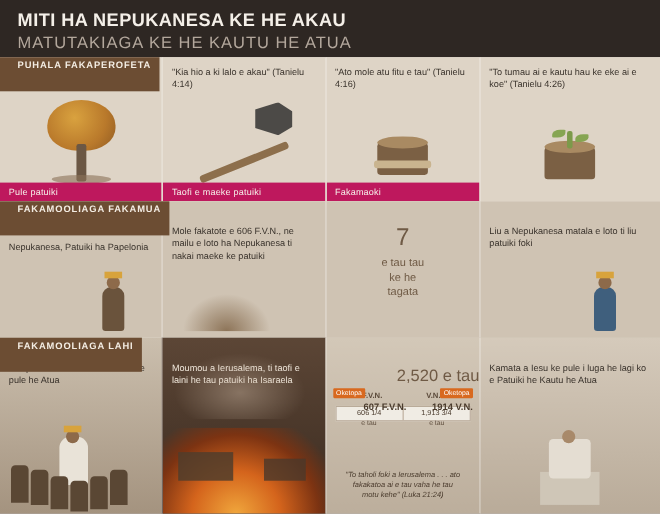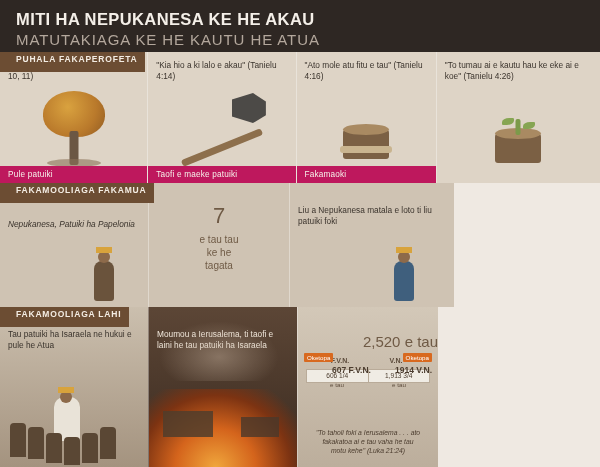--- a/index.html
+++ b/index.html
@@ -20,21 +20,21 @@
   .header h2{
     margin:0;position:absolute;left:16px;top:31px;
     font-size:15px;font-weight:normal;color:#b3a79c;letter-spacing:.9px;
   }
 
   
   .band{position:absolute;left:0;width:600px;}
   .band-label{
     position:absolute;left:0;top:0;height:15px;line-height:15px;
     background:#6c4d33;color:#f3ece3;font-size:8.5px;font-weight:bold;
-    letter-spacing:.8px;padding:0 8px 5px 16px;
+    letter-spacing:.8px;padding:0 8px 16px 16px;
     border-radius:0 0 0 0;
     z-index:6;
   }
   .cells{position:absolute;left:0;top:0;width:600px;height:100%;display:flex;}
   .cell{position:relative;height:100%;overflow:hidden;}
   .cell + .cell{border-left:1px solid rgba(255,255,255,.35);}
 
   
   .row1{top:52px;height:131px;}
   .row1 .cell{background:#ded4c6;}
@@ -188,28 +188,32 @@
       </div>
 
     </div>
     <div class="band-label">PUHALA FAKAPEROFETA</div>
   </div>
 
   <div class="band row2">
     <div class="cells">
 
       <div class="cell r2c1">
-        <div class="captxt" style="top:36px;font-style:italic;">Nepukanesa, Patuiki ha Papelonia</div>
+        <div class="captxt" style="top:36px;">Nepukanesa, Patuiki ha Papelonia</div>
         <div style="position:absolute;right:22px;bottom:6px;width:40px;height:62px;">
           <div class="fig-body" style="left:8px;background:#6a533c;"></div>
           <div class="fig-head" style="left:12px;"></div>
           <div class="crown" style="left:10px;bottom:48px;"></div>
         </div>
       </div>
 
+      <div class="cell r2c2">
+        <div class="captxt" style="top:22px;">Mole fakatote e 606 F.V.N., ne mailu e loto ha Nepukanesa ti nakai maeke ke patuiki</div>
+        <div style="position:absolute;left:18px;bottom:6px;width:80px;height:34px;background:radial-gradient(ellipse at 50% 100%,#8d7458 0%,rgba(141,116,88,0) 70%);"></div>
+      </div>
 
       <div class="cell r2c3">
         <div class="bigno">
           <span>7</span>
           <small>e tau tau<br>ke he<br>tagata</small>
         </div>
       </div>
 
       <div class="cell r2c4">
         <div class="captxt" style="top:22px;">Liu a Nepukanesa matala e loto ti liu patuiki foki</div>
@@ -266,18 +270,26 @@
           <div>e tau</div>
           <div>e tau</div>
         </div>
         <div class="tag" style="left:6px;top:46px;">Oketopa</div>
         <div class="yr" style="left:6px;top:58px;">607 F.V.N.</div>
         <div class="tag" style="right:6px;top:46px;">Oketopa</div>
         <div class="yr" style="right:6px;top:58px;">1914 V.N.</div>
         <div class="quote">"To taholi foki a Ierusalema . . . ato fakakatoa ai e tau vaha he tau motu kehe" (Luka 21:24)</div>
       </div>
 
+      <div class="cell r3c4">
+        <div class="r3txt" style="top:22px;">Kamata a Iesu ke pule i luga he lagi ko e Patuiki he Kautu he Atua</div>
+        <div style="position:absolute;left:50%;transform:translateX(-50%);bottom:8px;width:70px;height:78px;">
+          <div style="position:absolute;bottom:0;left:8px;width:54px;height:30px;background:#cfc6b7;"></div>
+          <div style="position:absolute;bottom:24px;left:16px;width:38px;height:36px;background:#e4ddd2;border-radius:4px;"></div>
+          <div class="fig-head" style="left:28px;bottom:56px;background:#a8896a;"></div>
+        </div>
+      </div>
 
     </div>
     <div class="band-label">FAKAMOOLIAGA LAHI</div>
   </div>
 
 </div>
 
 </body></html>

